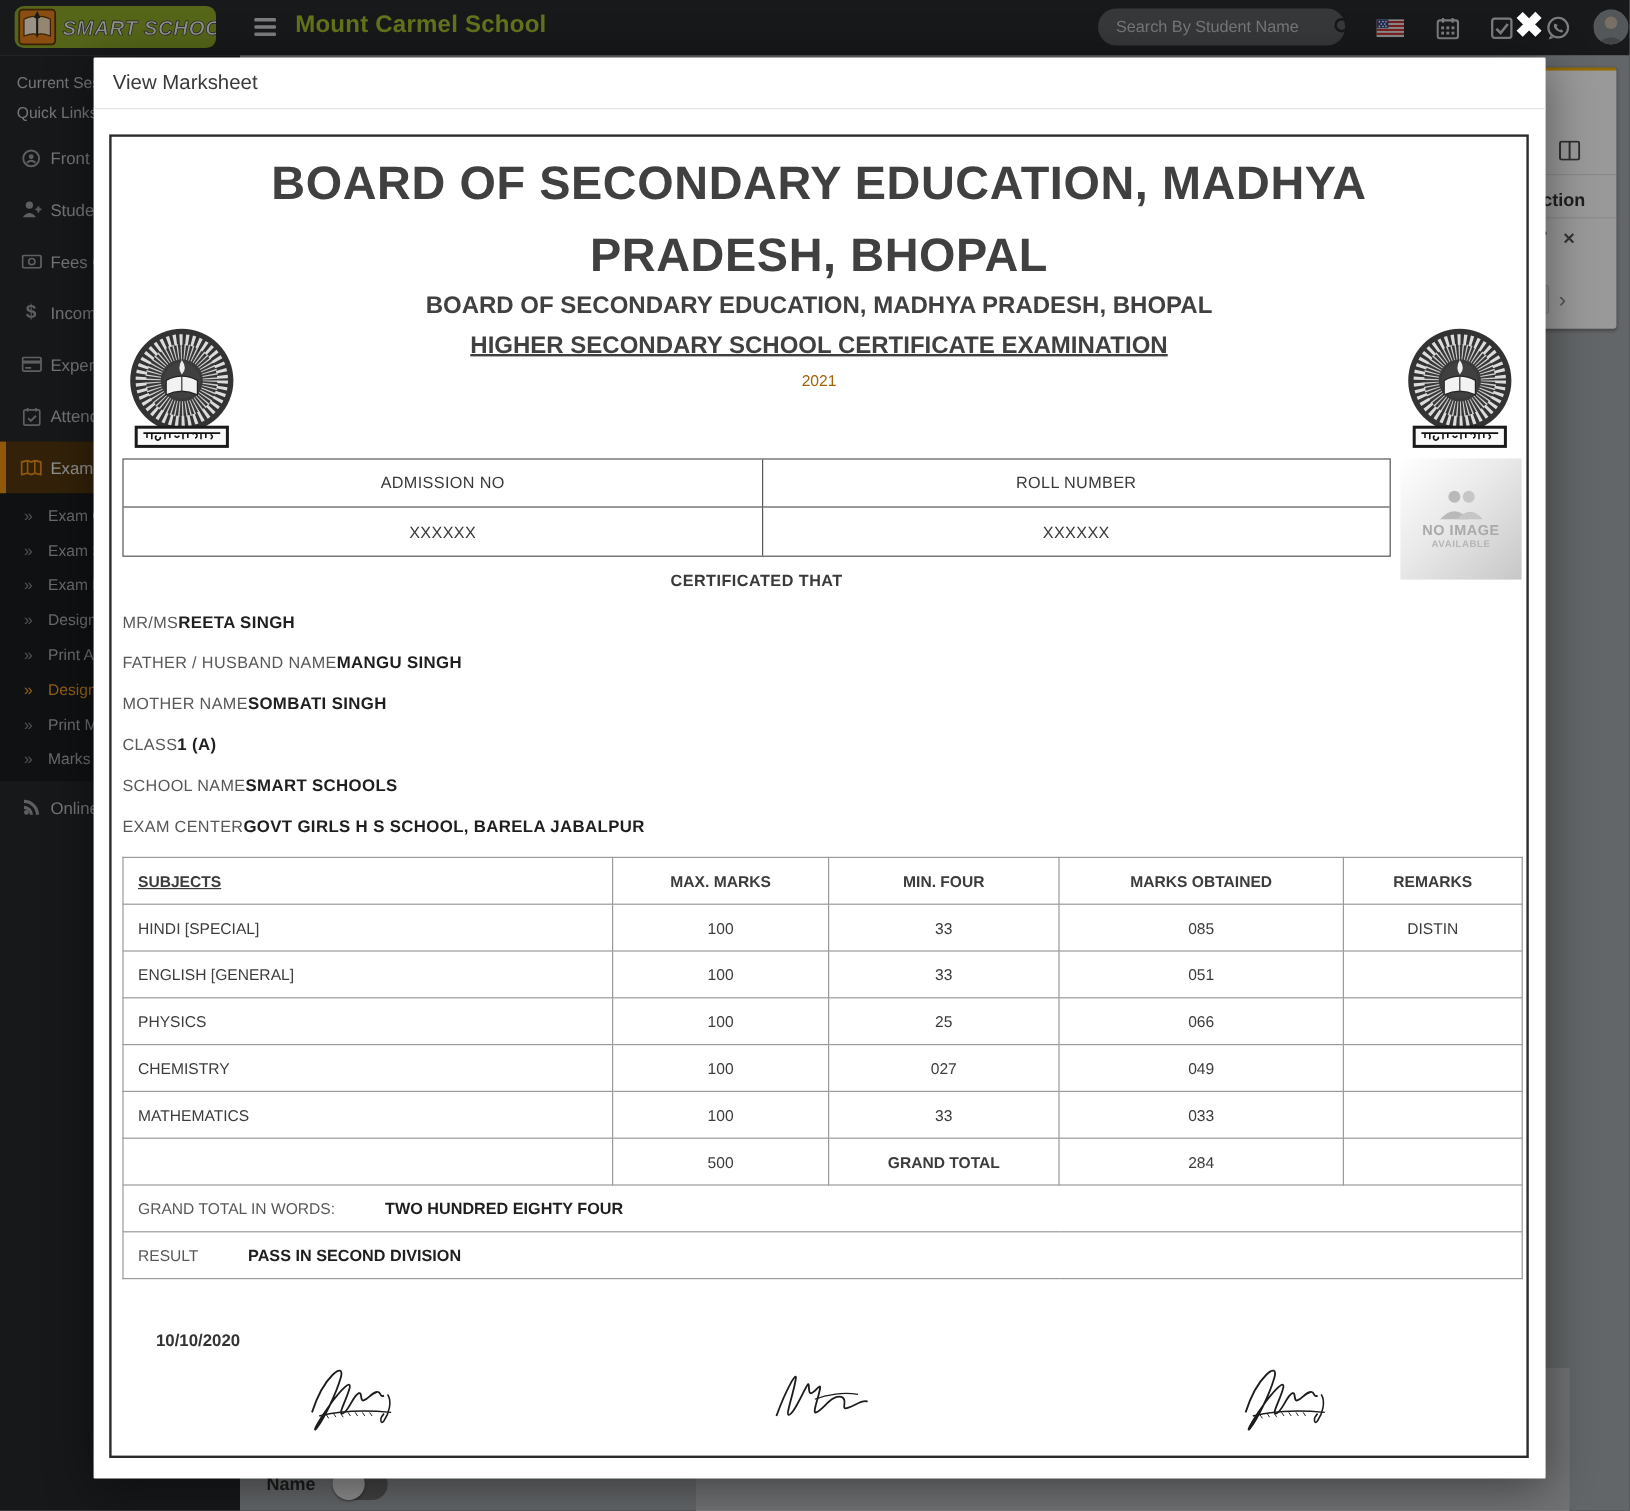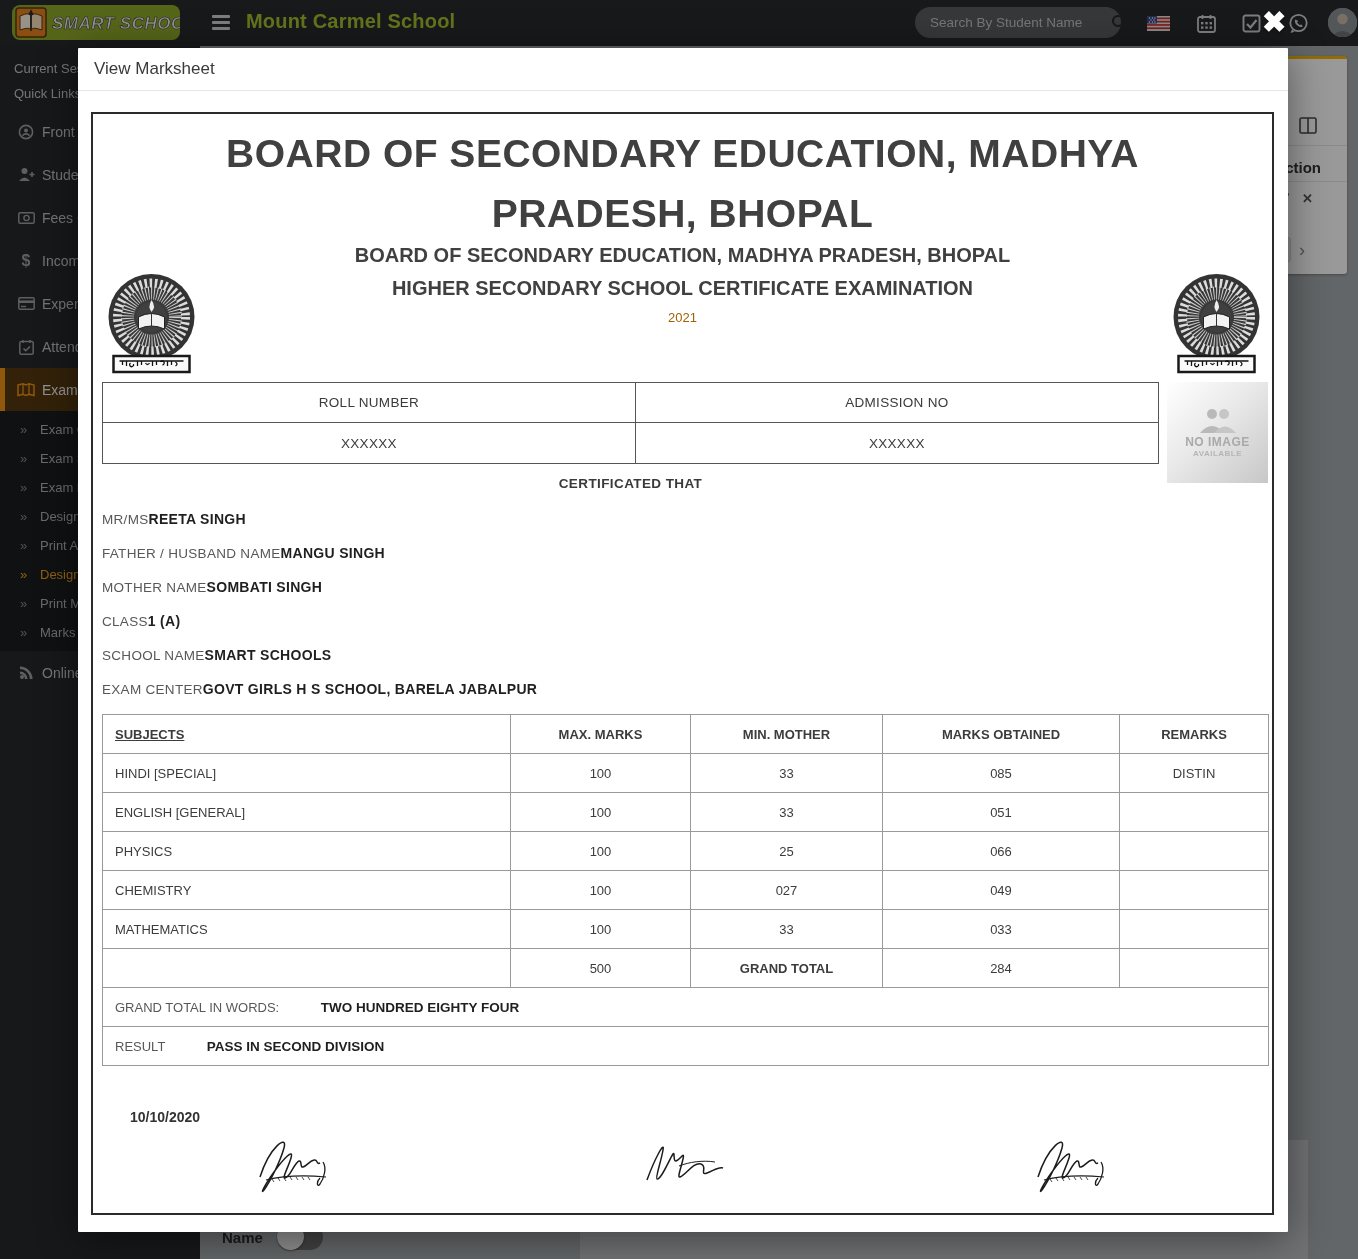--- a/index.html
+++ b/index.html
@@ -60,21 +60,21 @@
   
   .modal { position:absolute; left:78px; top:48px; width:1210px; height:1184px; background:#fff; z-index:10; border-radius:1px; box-shadow:0 6px 40px rgba(0,0,0,.45); }
   .modal-title { position:absolute; left:16px; top:11px; font-size:17px; color:#3a3a3a; }
   .modal-hdiv { position:absolute; left:0; top:42px; width:100%; height:1px; background:#e5e5e5; }
   .modal-close { position:absolute; left:1262px; top:8px; z-index:20; color:#ffffff; font-size:29px; font-weight:700; cursor:pointer; text-shadow:0 1px 2px rgba(0,0,0,.5); line-height:1; }
 
   
   .paper { position:absolute; left:13px; top:64px; width:1183px; height:1103px; border:2px solid #2b2b2b; background:#fff; color:#3c3c3c; }
   .board-title { position:absolute; top:10px; left:50%; transform:translateX(-50%); width:1125px; text-align:center; font-size:39px; line-height:60px; font-weight:700; color:#404040; letter-spacing:.5px; }
   .subtitle1 { position:absolute; top:130px; left:0; width:100%; text-align:center; font-size:20px; font-weight:700; color:#404040; }
-  .subtitle2 { position:absolute; top:163px; left:0; width:100%; text-align:center; font-size:20px; font-weight:700; color:#404040; }
+  .subtitle2 { position:absolute; top:163px; left:0; width:100%; text-align:center; font-size:20px; font-weight:700; color:#404040;text-decoration:underline; }
   .ms-year { position:absolute; top:196px; left:0; width:100%; text-align:center; font-size:13px; color:#a16207; }
   .emblem { position:absolute; width:101px; height:103px; }
   .emblem.left { left:8px; top:158px; }
   .emblem.right { left:1073px; top:158px; }
 
   .adm-table { position:absolute; left:9px; top:268px; width:1057px; border:1px solid #555; display:grid; grid-template-columns:50.5% 49.5%; grid-template-rows:40px 40px; }
   .adm-cell { display:flex; align-items:center; justify-content:center; font-size:13.5px; color:#3a3a3a; border-right:1px solid #555; border-bottom:1px solid #555; letter-spacing:.3px; }
   .adm-cell:nth-child(2n) { border-right:none; }
   .adm-cell:nth-child(3), .adm-cell:nth-child(4) { border-bottom:none; }
 
@@ -405,22 +405,22 @@
             <use href="#emblem-sym"></use>
           </svg>
         </div>
       <div class="emblem right">
           <svg width="101" height="103" viewBox="0 0 100 103">
             <use href="#emblem-sym"></use>
           </svg>
         </div>
 
       <div class="adm-table">
+        <div class="adm-cell">ADMISSION NO</div>
         <div class="adm-cell">ROLL NUMBER</div>
-        <div class="adm-cell">ADMISSION NO</div>
         <div class="adm-cell">XXXXXX</div>
         <div class="adm-cell">XXXXXX</div>
       </div>
 
       <div class="photo-box">
         <svg width="40" height="26" viewBox="0 0 40 26">
             <use href="#noimg-person"></use>
           </svg>
         <div class="ni1">NO IMAGE</div>
         <div class="ni2">AVAILABLE</div>
@@ -453,21 +453,21 @@
               <col style="width:408px">
               <col style="width:180px">
               <col style="width:192px">
               <col style="width:237px">
               <col style="width:149px">
             </colgroup>
           <tbody>
               <tr class="hd">
             <td>SUBJECTS</td>
             <td>MAX. MARKS</td>
-            <td>MIN. MOTHER</td>
+            <td>MIN. FOUR</td>
             <td>MARKS OBTAINED</td>
             <td>REMARKS</td>
           </tr>
           <tr>
             <td>HINDI [SPECIAL]</td>
             <td class="c">100</td>
             <td class="c">33</td>
             <td class="c">085</td>
             <td class="c">DISTIN</td>
           </tr>

